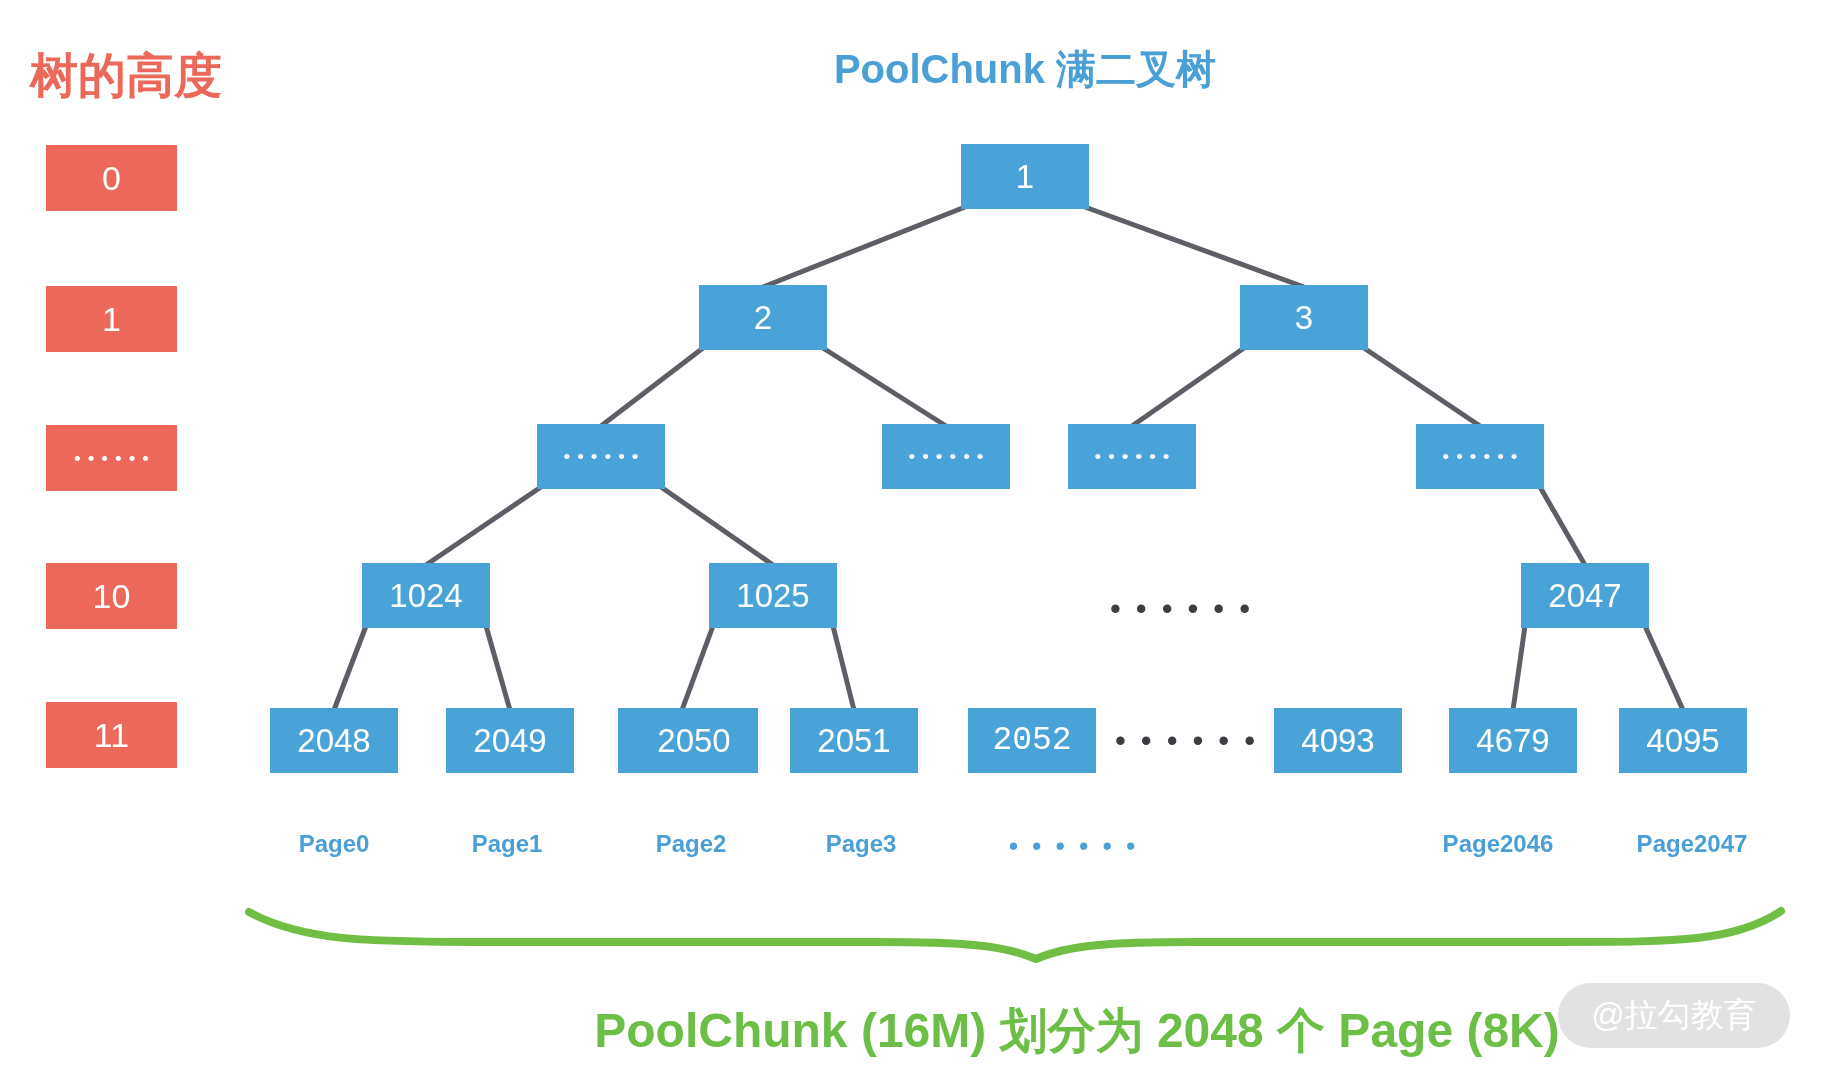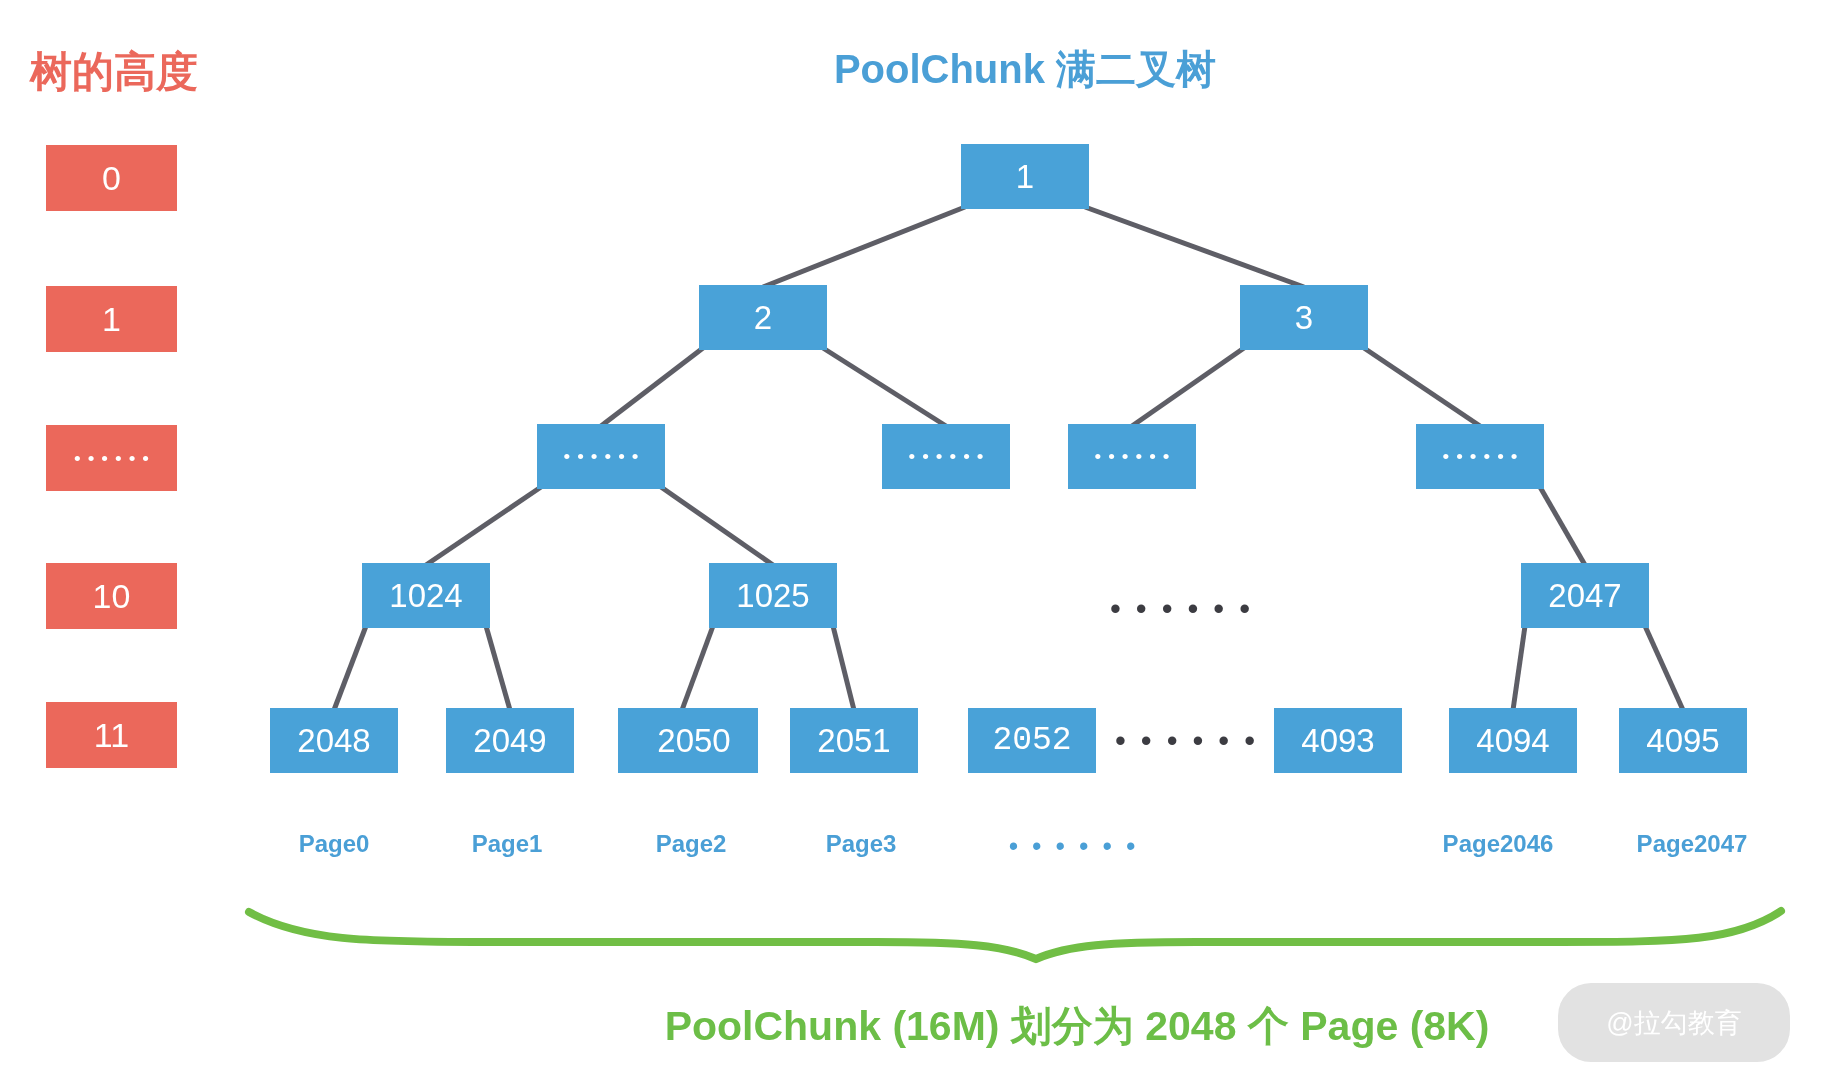--- a/index.html
+++ b/index.html
@@ -11,21 +11,21 @@
   #stage{
     position:relative;width:1834px;height:1074px;background:#ffffff;overflow:hidden;
     font-family:"Liberation Sans","DejaVu Sans",sans-serif;
   }
   #edges-svg{position:absolute;left:0;top:0;z-index:0;}
   .page-title{
     position:absolute;top:42px;left:1025px;transform:translateX(-50%);
     font-size:40px;font-weight:600;color:var(--blue-text);white-space:nowrap;
   }
   .axis-title{
-    position:absolute;top:44px;left:30px;font-size:42px;font-weight:700;
+    position:absolute;top:44px;left:30px;font-size:48px;font-weight:700;
     color:var(--red);white-space:nowrap;
   }
   .hbox{
     position:absolute;left:46px;width:131px;height:66px;background:var(--red);
     color:#fff;font-size:34px;display:flex;align-items:center;justify-content:center;
     z-index:1;
   }
   .node{
     position:absolute;width:128px;height:65px;background:var(--blue);
     color:#fff;font-size:33px;display:flex;align-items:center;justify-content:center;
@@ -37,25 +37,25 @@
     font-size:31px;letter-spacing:15px;padding-left:15px;white-space:nowrap;
   }
   .gap-dots.dark{color:var(--dark-dots);}
   .gap-dots.blue{color:var(--blue-text);font-size:27px;letter-spacing:14px;padding-left:14px;}
   .page-label{
     position:absolute;top:830px;transform:translateX(-50%);
     color:var(--blue-text);font-size:24px;font-weight:600;white-space:nowrap;z-index:1;
   }
   .caption{
     position:absolute;top:999px;left:1077px;transform:translateX(-50%);
-    color:var(--green-text);font-size:41px;font-weight:600;white-space:nowrap;z-index:1;
+    color:var(--green-text);font-size:48px;font-weight:600;white-space:nowrap;z-index:1;
   }
   .watermark{
-    position:absolute;left:1558px;top:983px;width:232px;height:79px;border-radius:33px;
-    background:var(--wm-bg);color:var(--wm-text);font-size:27px;font-weight:500;
+    position:absolute;left:1558px;top:983px;width:232px;height:65px;border-radius:33px;
+    background:var(--wm-bg);color:var(--wm-text);font-size:33px;font-weight:500;
     display:flex;align-items:center;justify-content:center;z-index:2;
   }
 </style>
 </head>
 <body>
 
 <div id="stage">
 
   <svg id="edges-svg" width="1834" height="1074" viewBox="0 0 1834 1074">
     <g id="edge-group">
@@ -116,21 +116,21 @@
       </div>
       <div class="node" style="left: 362px; top: 563px;">1024</div>
       <div class="node" style="left: 709px; top: 563px;">1025</div>
       <div class="node" style="left: 1521px; top: 563px;">2047</div>
       <div class="node" style="left: 270px; top: 708px;">2048</div>
       <div class="node" style="left: 446px; top: 708px;">2049</div>
       <div class="node" style="left: 618px; top: 708px; padding-left: 12px;">2050</div>
       <div class="node" style="left: 790px; top: 708px;">2051</div>
       <div class="node" style="left: 968px; top: 708px; font-family: Liberation Mono, monospace;">2052</div>
       <div class="node" style="left: 1274px; top: 708px;">4093</div>
-      <div class="node" style="left: 1449px; top: 708px;">4094</div>
+      <div class="node" style="left: 1449px; top: 708px;">4679</div>
       <div class="node" style="left: 1619px; top: 708px;">4095</div>
     </div>
 
   <div id="ellipsis-layer">
       <div class="gap-dots dark" style="left: 1180px; top: 608px;">••••••</div>
       <div class="gap-dots dark" style="left: 1185px; top: 740px;">••••••</div>
       <div class="gap-dots blue" style="left: 1072px; top: 846px;">••••••</div>
     </div>
 
   <div id="page-labels">

